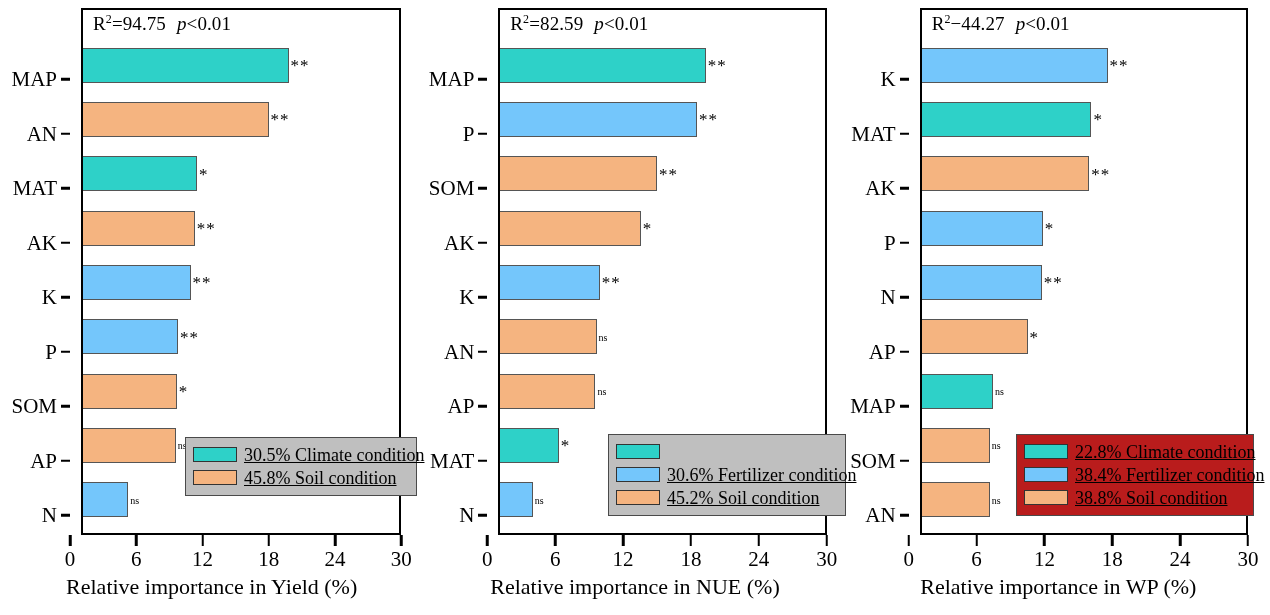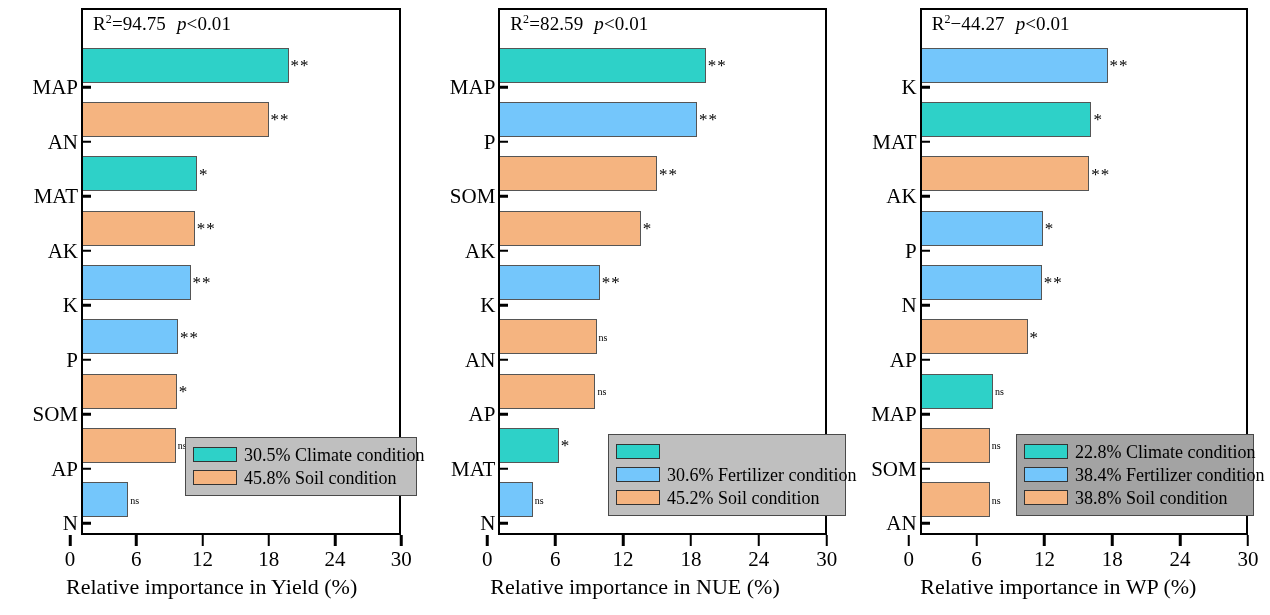--- a/index.html
+++ b/index.html
@@ -95,25 +95,24 @@
   .sig.ns {
     font-size: 10px;
     letter-spacing: 0;
     transform: translateY(-42%);
   }
 
   
   .ylabels {
     position: absolute;
     left: 0;
-    top: 32px;
+    top: 24px;
     width: 70px;
     height: 527px;
     box-sizing: border-box;
-    margin-left: 21px;
   }
   .panel.p2 .ylabels { width: 64px; }
   .panel.p3 .ylabels { width: 62px; }
   .ylab {
     position: absolute;
     right: 13px;
     transform: translateY(-50%);
     font-size: 21px;
     line-height: 1;
     white-space: nowrap;
@@ -183,20 +182,21 @@
     height: 15px;
     border: 1.2px solid #333;
     box-sizing: border-box;
     margin-right: 7px;
     flex: 0 0 auto;
   }
   .legend-text {
     font-size: 18px;
     line-height: 1;
     white-space: nowrap;
+    text-decoration: underline;
   }
 </style>
 </head>
 <body>
 
 <div class="figure">
 <div class="panel p1">
       <div class="plot-frame">
         <div class="stats"><span class="rsq"><span>R</span><sup>2</sup><span>=94.75</span></span><span class="pval"><span>p</span><span class="pv">&lt;0.01</span></span></div>
         <div class="bars">
@@ -473,21 +473,21 @@
         <div class="xticklabel" style="left: 40%;">12</div>
         <div class="xtick" style="left: 60%;"></div>
         <div class="xticklabel" style="left: 60%;">18</div>
         <div class="xtick" style="left: 80%;"></div>
         <div class="xticklabel" style="left: 80%;">24</div>
         <div class="xtick" style="left: 100%;"></div>
         <div class="xticklabel" style="left: 100%;">30</div>
       </div>
       <div class="xtitle">Relative importance in WP (%)</div>
     </div>
-    <div class="legend" style="left: 1016px; top: 434px; width: 238px; background: #a3a3a3;">
+    <div class="legend" style="left: 1016px; top: 434px; width: 238px; background: #b91c1c;">
       <div class="legend-row">
         <span class="swatch" style="background: rgb(46, 209, 200);"></span>
         <span class="legend-text">22.8% Climate condition</span>
       </div>
       <div class="legend-row">
         <span class="swatch" style="background: rgb(116, 198, 251);"></span>
         <span class="legend-text">38.4% Fertilizer condition</span>
       </div>
       <div class="legend-row">
         <span class="swatch" style="background: rgb(245, 180, 128);"></span>

